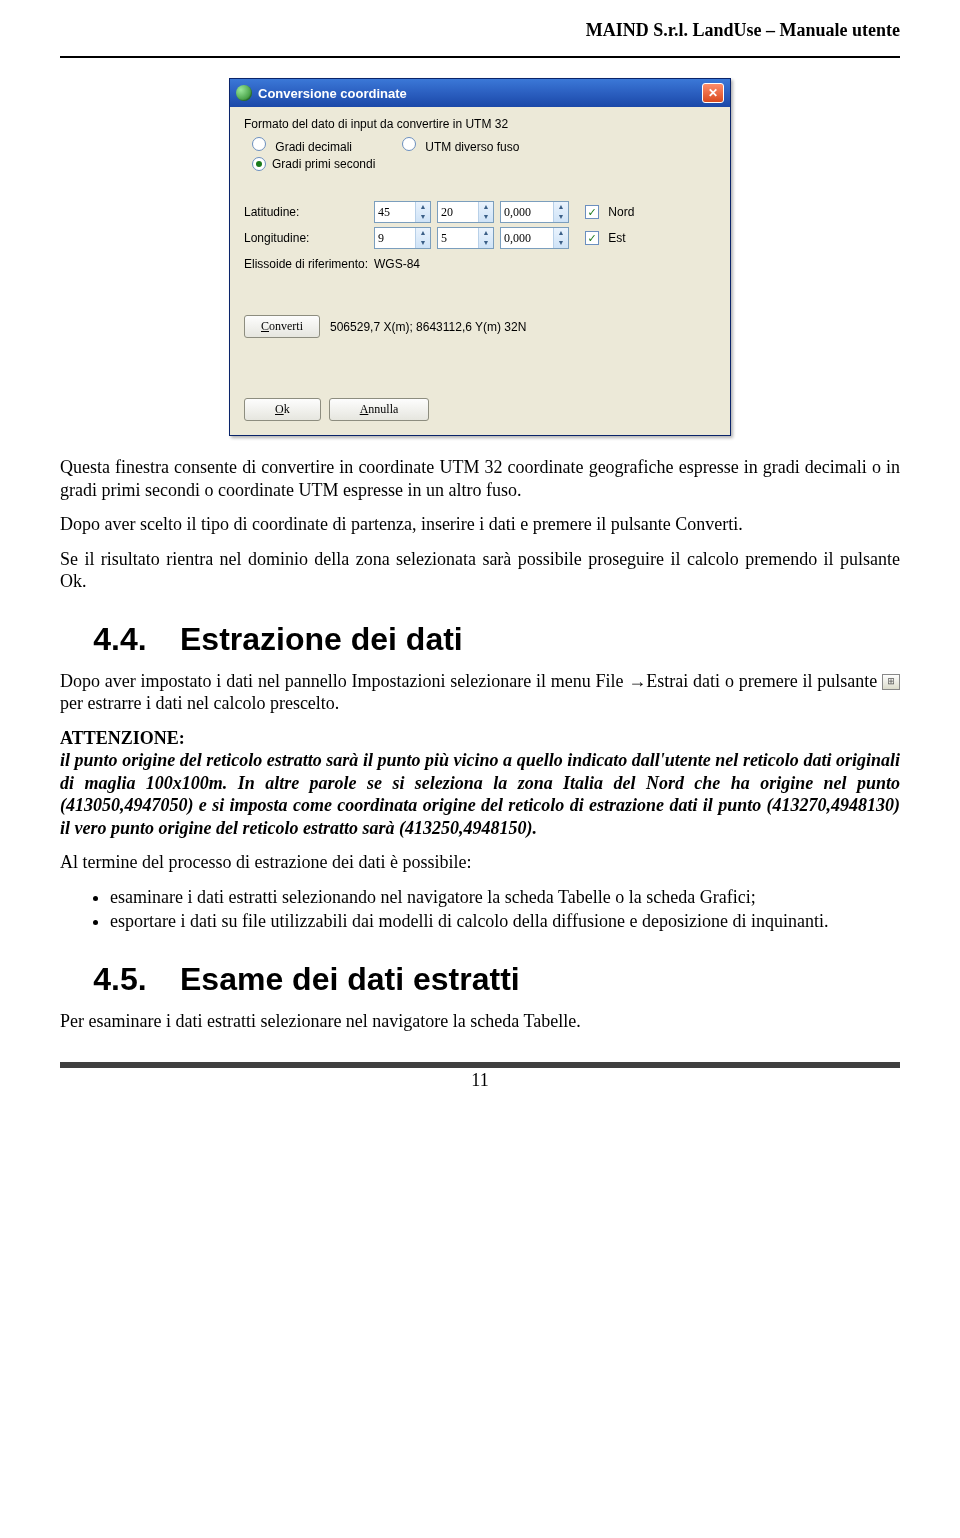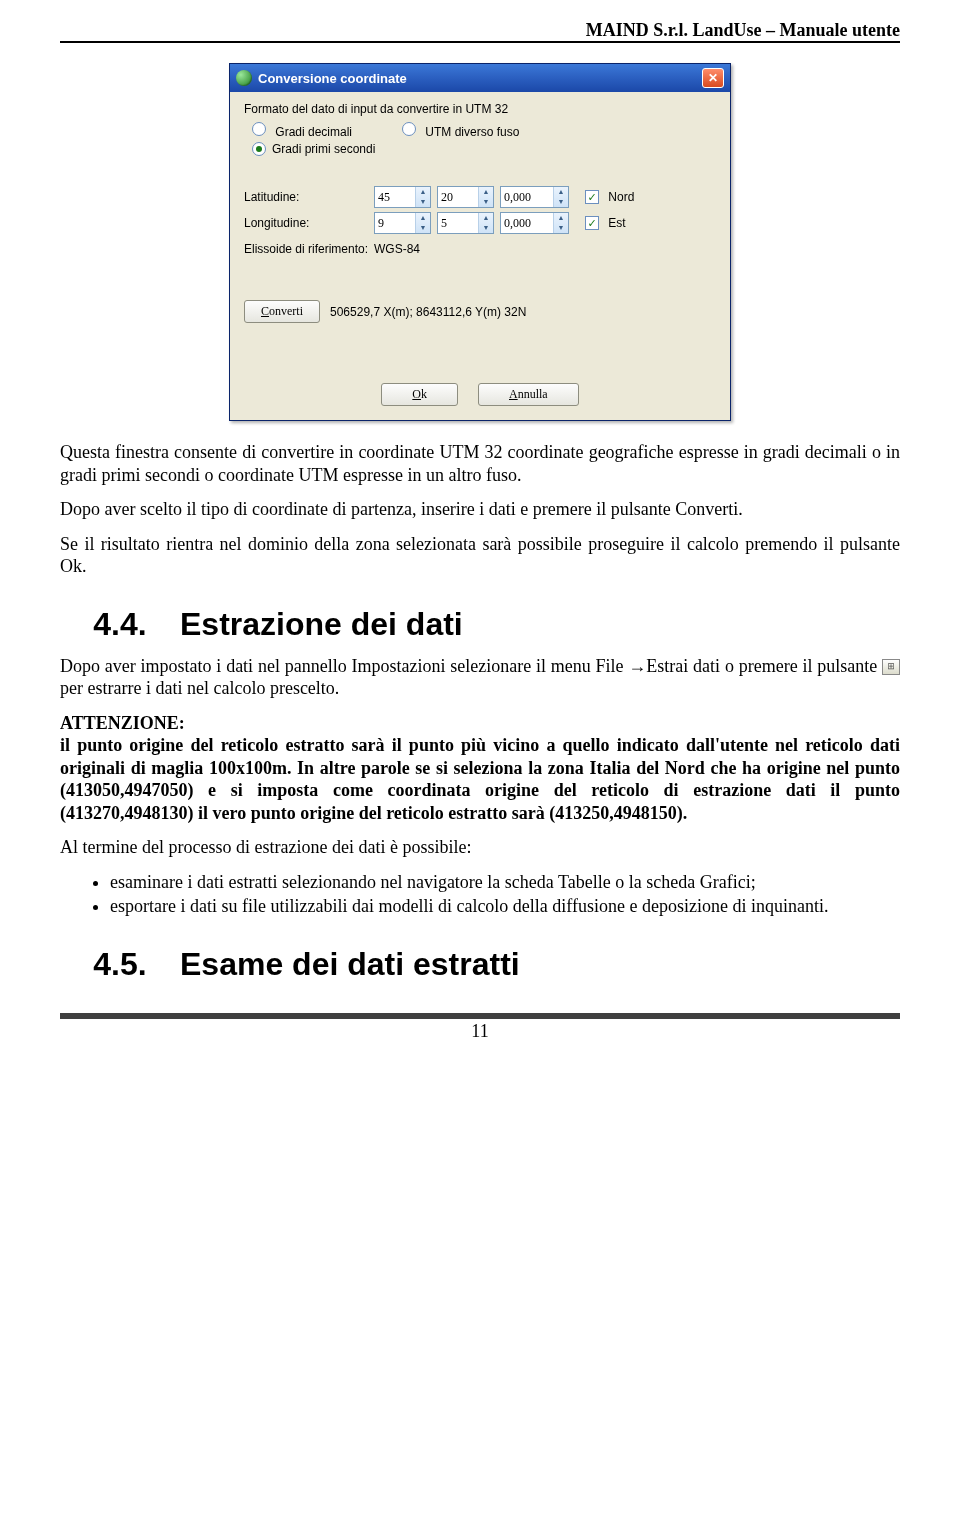--- a/index.html
+++ b/index.html
@@ -11,21 +11,21 @@
     width: 960px;
   }
   .page {
     padding: 20px 60px 30px 60px;
   }
   .header-line {
     text-align: right;
     font-weight: bold;
     font-size: 18px;
     border-bottom: 2px solid #000;
-    padding-bottom: 0;
+    padding-bottom: 15px;
     margin-bottom: 20px;
   }
   .figure-wrap {
     text-align: center;
     margin-bottom: 20px;
   }
   .dialog {
     display: inline-block;
     width: 500px;
     text-align: left;
@@ -122,40 +122,40 @@
     padding: 3px 16px;
     font-family: Tahoma;
     font-size: 12px;
     cursor: pointer;
     margin-right: 10px;
   }
   .result-text { font-size: 12px; }
   .bottom-btns {
     margin-top: 60px;
     display: flex;
-    justify-content: center;
-    gap: 20px;
+    justify-content: flex-start;
+    gap: 8px;
   }
   .bottom-btns .winbtn { padding: 3px 30px; margin-right: 0; }
   .para {
     font-size: 18px;
     line-height: 1.25;
     margin: 12px 0;
     text-align: justify;
   }
   h2.sec {
     font-family: Arial, Helvetica, sans-serif;
     font-weight: 900;
     font-size: 32px;
     margin: 28px 0 12px 0;
     display: flex;
   }
   h2.sec .num { width: 120px; text-align: center; }
   .bold { font-weight: bold; }
-  .ital { }
+  .ital { font-style: italic; }
   ul.bul { font-size: 18px; margin: 8px 0 8px 30px; padding-left: 20px; }
   ul.bul li { margin: 2px 0; line-height: 1.25; }
   .tiny-icon {
     display: inline-block;
     width: 16px; height: 14px;
     border: 1px solid #888;
     background: linear-gradient(to bottom, #fefefe, #dcdccc);
     vertical-align: middle;
     font-size: 9px;
     text-align: center;
@@ -304,15 +304,16 @@
   <ul class="bul">
     <li>esaminare i dati estratti selezionando nel navigatore la scheda Tabelle o la scheda Grafici;</li>
     <li>esportare i dati su file utilizzabili dai modelli di calcolo della diffusione e deposizione di inquinanti.</li>
   </ul>
 
   <h2 class="sec">
     <span class="num">4.5.</span>
     <span>Esame dei dati estratti</span>
   </h2>
 
+  <p class="para">Per esaminare i dati estratti selezionare nel navigatore la scheda Tabelle.</p>
 
   <div class="footer">11</div>
 </div>
 
 </body></html>

